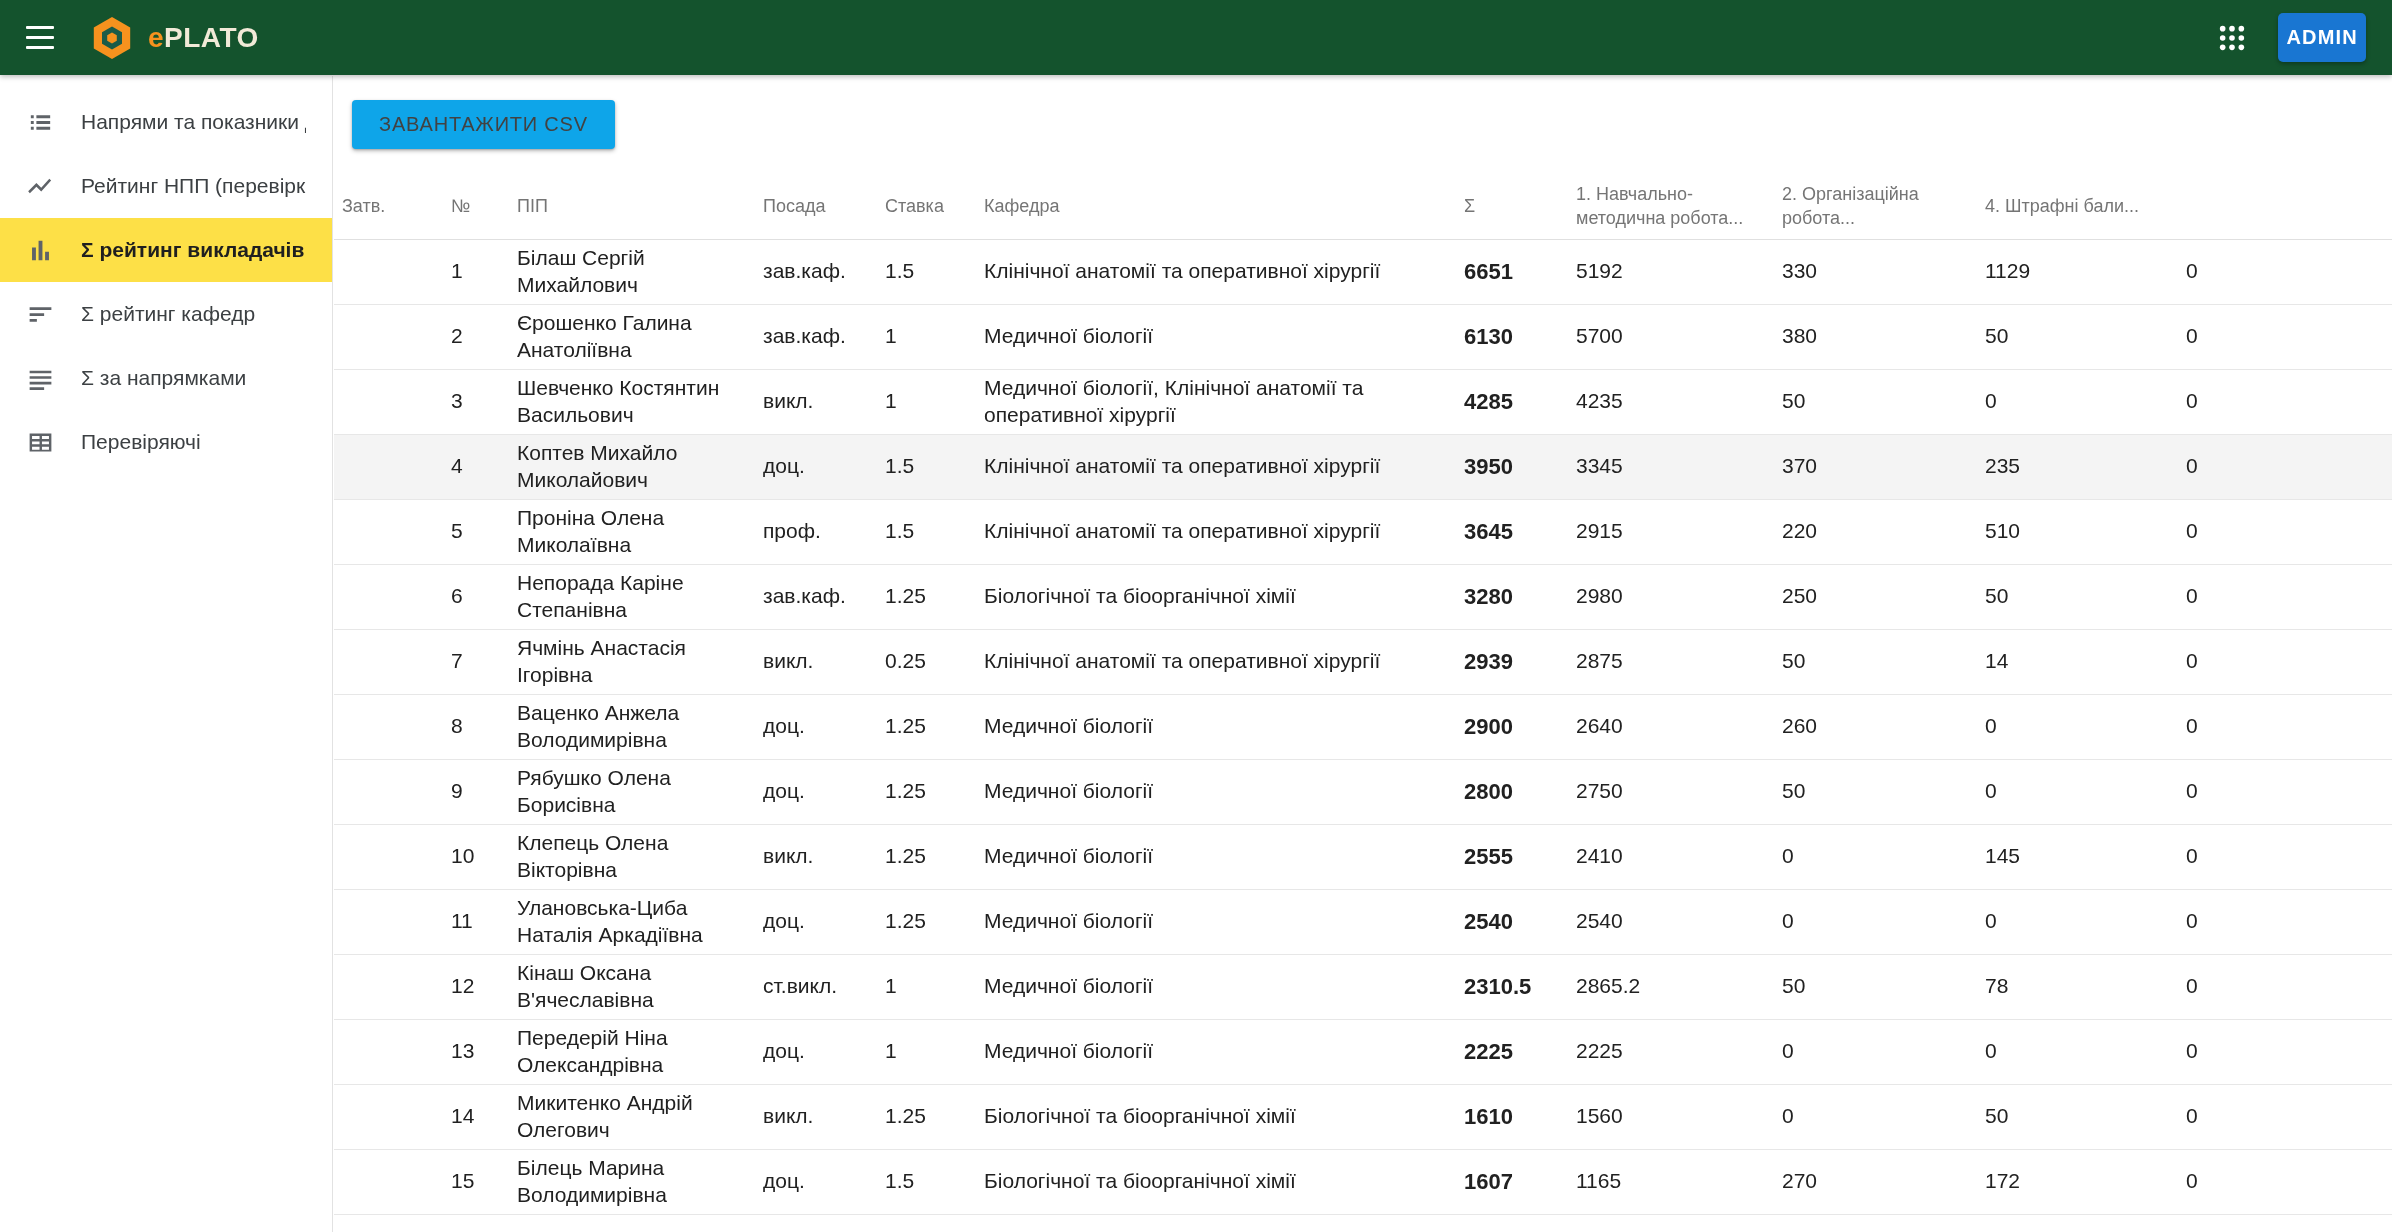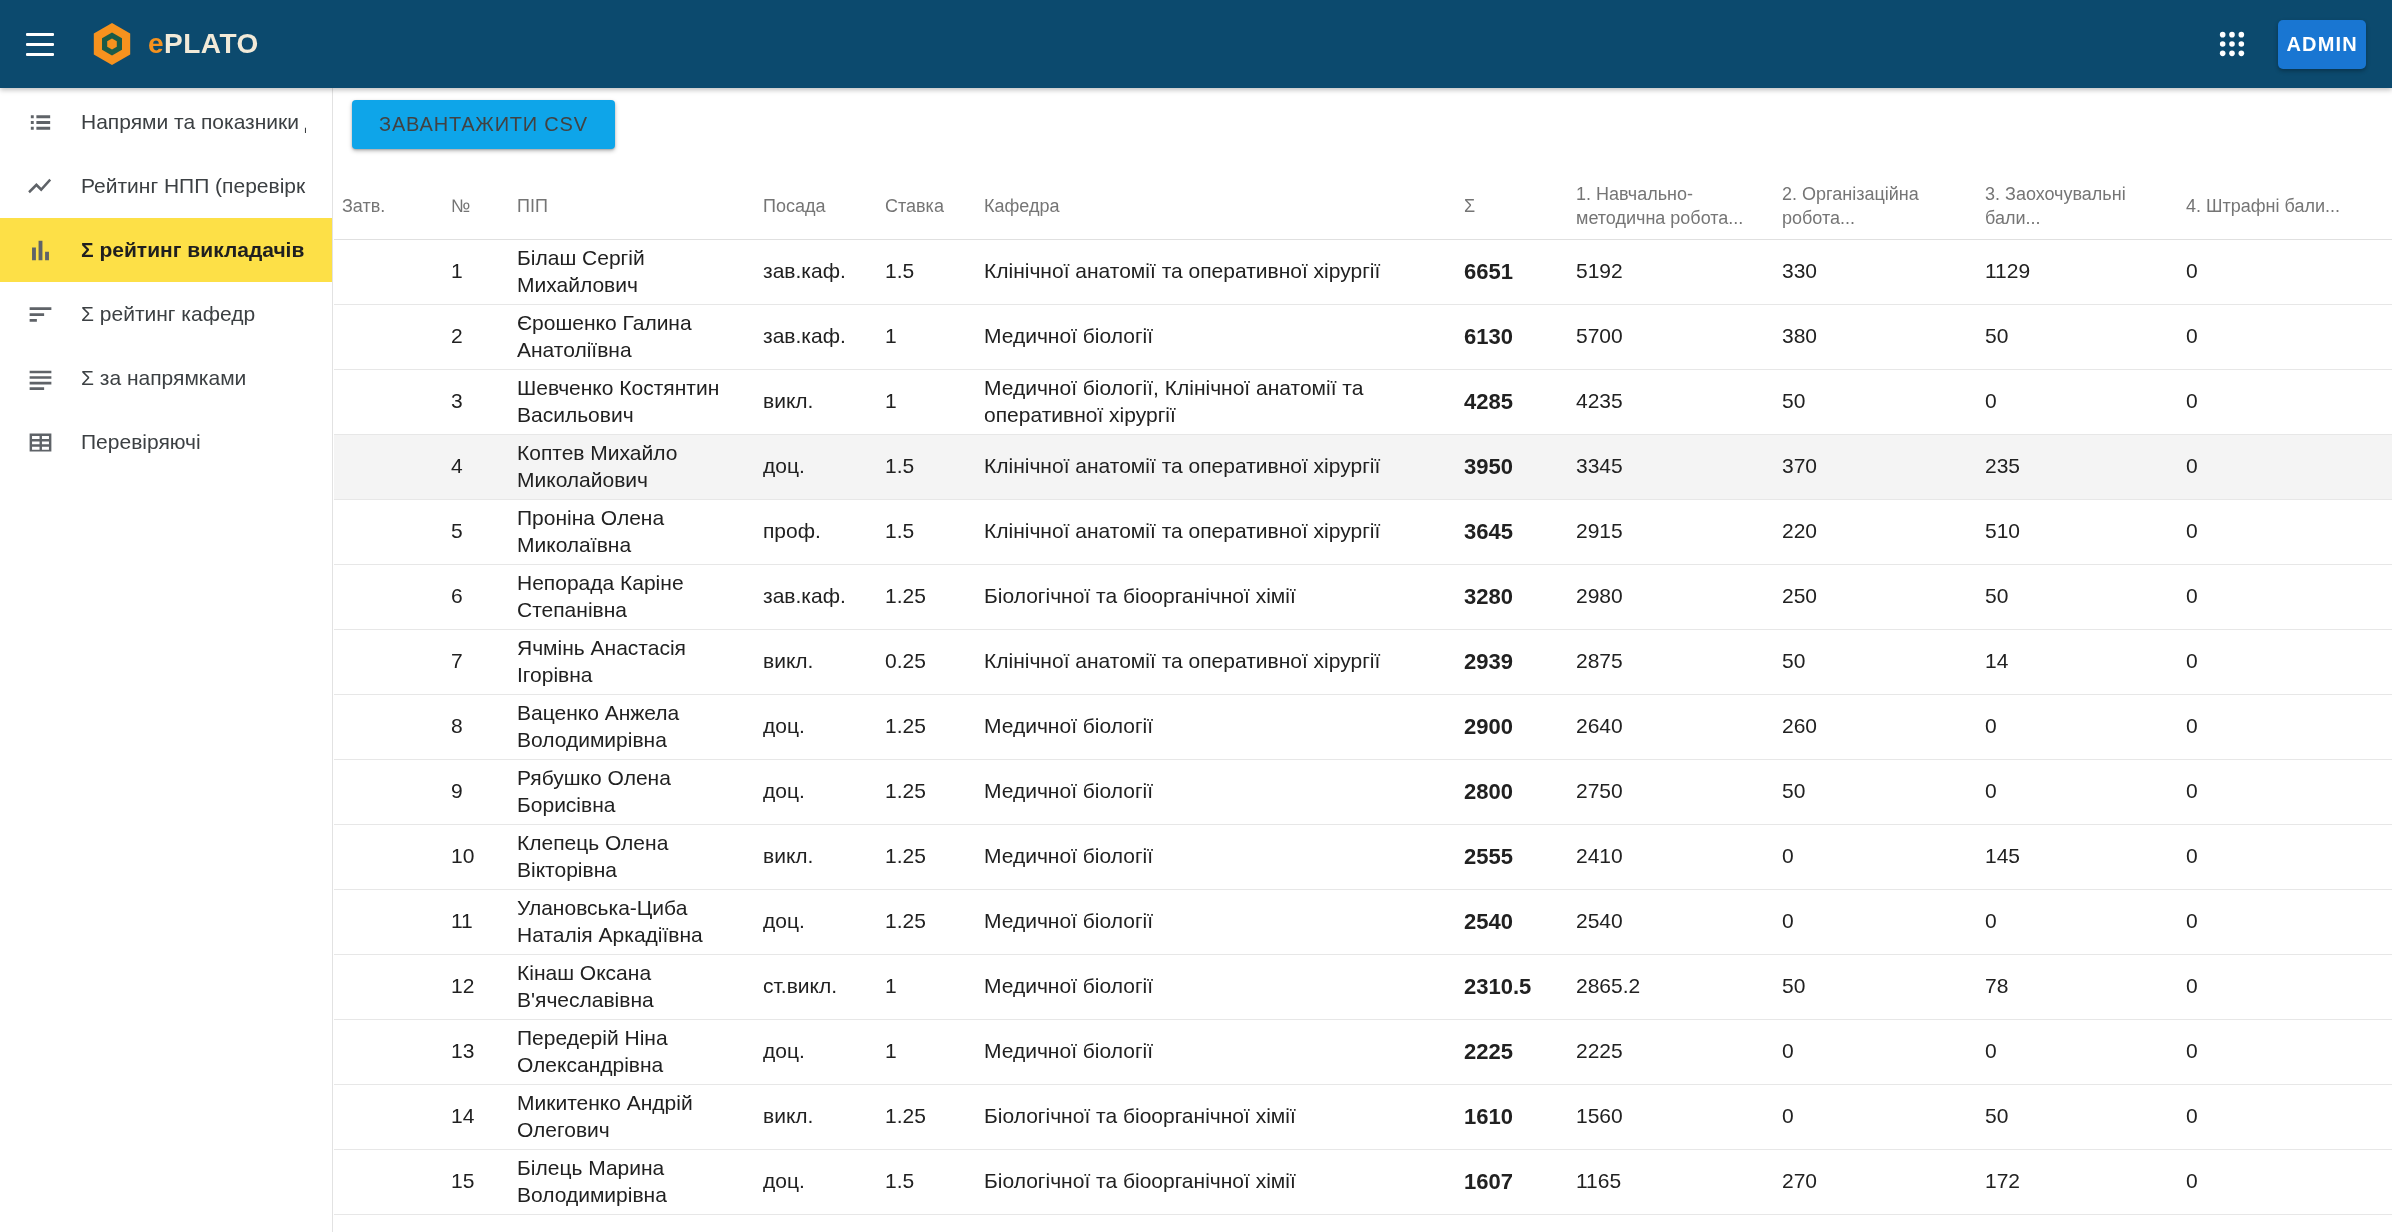--- a/index.html
+++ b/index.html
@@ -1,20 +1,20 @@
 <!DOCTYPE html>
 <html><head>
 <meta charset="utf-8">
 <style>
   * { margin:0; padding:0; box-sizing:border-box; }
   html,body { width:2392px; height:1232px; overflow:hidden; background:#ffffff;
               font-family:"Liberation Sans", sans-serif; }
 
   
-  .topbar { position:fixed; top:0; left:0; width:2392px; height:88px; background:#0c4a6e;
+  .topbar { position:fixed; top:0; left:0; width:2392px; height:75px; background:#14532d;
             display:flex; align-items:center; padding:0 26px; z-index:20;
             box-shadow:0 2px 5px rgba(0,0,0,.25); }
   .hamburger { width:42px; height:42px; display:flex; flex-direction:column; justify-content:center;
                gap:7px; cursor:pointer; margin-right:20px; }
   .hamburger i { display:block; width:28px; height:3px; background:#fff; border-radius:1px; }
   .brand { display:flex; align-items:center; gap:12px; }
   .brand svg { width:48px; height:48px; display:block; }
   .brand-text { font-size:28px; font-weight:700; letter-spacing:.5px; }
   .brand-e { color:#f6921e; }
   .brand-rest { color:#f2ead8; }
@@ -147,21 +147,20 @@
     <div class="thead">
         <div class="th col-approved">Затв.</div>
         <div class="th col-num">№</div>
         <div class="th col-name">ПІП</div>
         <div class="th col-position">Посада</div>
         <div class="th col-rate">Ставка</div>
         <div class="th col-department">Кафедра</div>
         <div class="th col-sum">Σ</div>
         <div class="th col-c1">1. Навчально-методична робота...</div>
         <div class="th col-c2">2. Організаційна робота...</div>
-        <div class="th col-c3">3. Заохочувальні бали...</div>
         <div class="th col-c4">4. Штрафні бали...</div>
       </div>
     <div>
         <div class="trow">
           <div class="td col-approved"></div>
           <div class="td col-num">1</div>
           <div class="td col-name">Білаш Сергій Михайлович</div>
           <div class="td col-position">зав.каф.</div>
           <div class="td col-rate">1.5</div>
           <div class="td col-department">Клінічної анатомії та оперативної хірургії</div>

